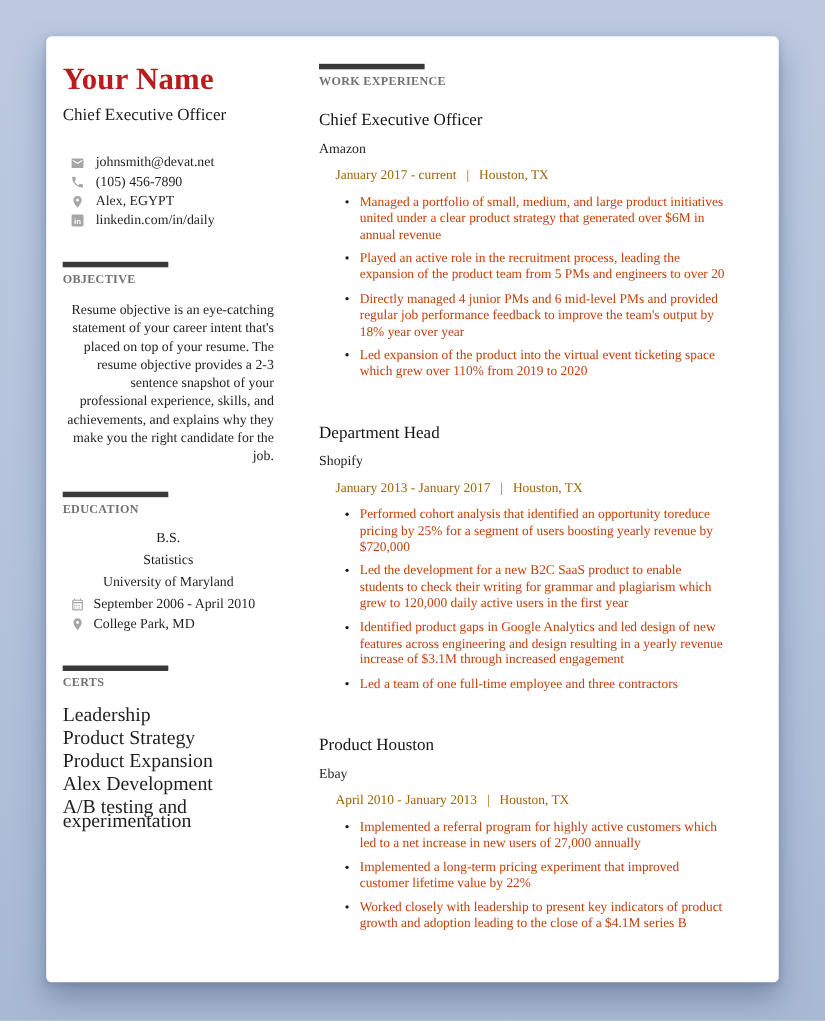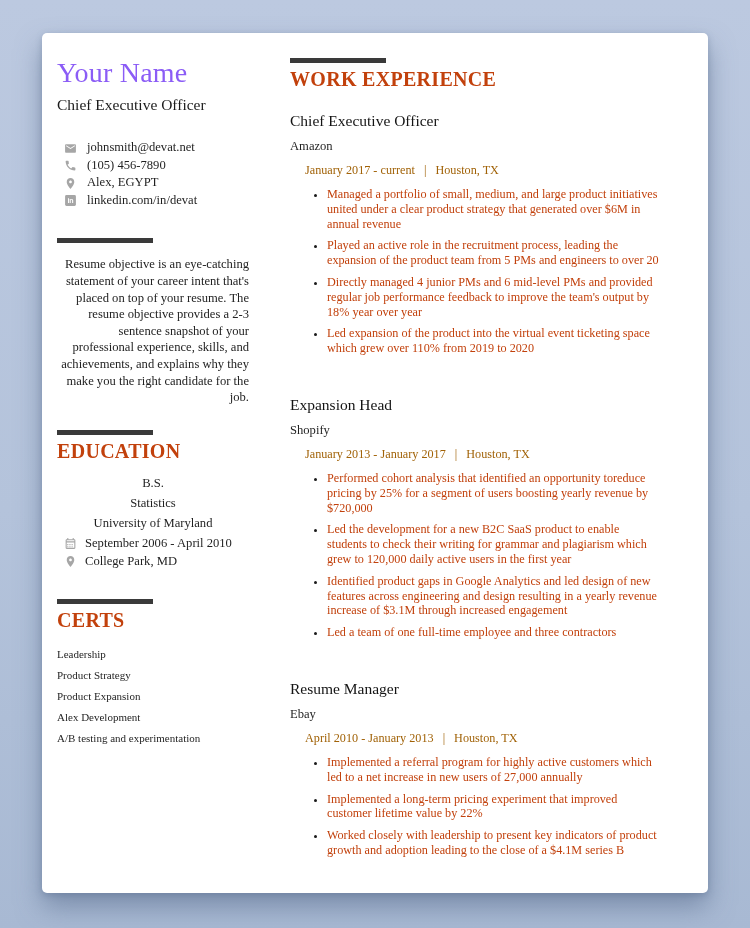--- a/index.html
+++ b/index.html
@@ -14,37 +14,37 @@
   .card{
     position:absolute;left:42px;top:33px;width:666px;height:860px;
     background:#ffffff;border-radius:5px;
     box-shadow:0 14px 26px rgba(86,105,138,.55),0 2px 6px rgba(86,105,138,.35);
     box-sizing:border-box;
     padding:25px 13px 18px 15px;
     display:flex;
   }
   
   .left{width:192px;flex:none;margin-right:41px;}
-  .name{font-size:28px;font-weight:normal;margin:0;line-height:1.05;color:#8b5cf6;letter-spacing:.2px;}
+  .name{font-size:28px;font-weight:bold;margin:0;line-height:1.05;color:#b91c1c;letter-spacing:.2px;}
   .subtitle{font-size:15.5px;margin-top:9px;color:#1b1b1b;}
   .contact{list-style:none;margin:27px 0 0;padding:0 0 0 7px;}
   .contact li{display:flex;align-items:center;gap:10px;font-size:12.6px;margin-bottom:4px;line-height:13.5px;}
   .icon{flex:none;display:inline-flex;align-items:center;justify-content:center;width:13px;height:13px;}
   .icon svg{width:13px;height:13px;}
   .bar{width:96px;height:5px;background:#3a3a3a;margin:0 0 5px 0;}
-  h2{font-size:20px;font-weight:bold;margin:0;color:#c2410c;letter-spacing:.3px;}
+  h2{font-size:11px;font-weight:bold;margin:0;color:#737373;letter-spacing:.3px;}
   .sec-objective{margin-top:31px;}
   .objective-text{font-size:12.6px;line-height:16.6px;margin:13px 0 0;color:#232323;text-align:right;}
   .sec-education{margin-top:24px;}
   .edu-list{margin-top:14px;}
   .edu-line{font-size:12.6px;margin-bottom:7px;line-height:13px;text-align:center;}
   .edu-row{display:flex;align-items:center;gap:8px;font-size:12.6px;margin-bottom:5px;line-height:13.5px;padding-left:7px;}
   .sec-skills{margin-top:30px;}
   .plain-list{list-style:none;margin:16px 0 0;padding:0;}
-  .plain-list li{font-size:11px;margin-bottom:8px;line-height:13px;}
+  .plain-list li{font-size:18px;margin-bottom:8px;line-height:13px;}
   .sec-certs{margin-top:32px;}
   .certs-list{margin-top:13px;}
   .certs-list li{margin-bottom:4px;}
   
   .right{flex:1;min-width:0;}
   .job{margin-top:21px;}
   .job + .job{margin-top:40px;}
   .job-title{font-size:15.5px;font-weight:normal;margin:0;color:#141414;}
   .company{font-size:12.6px;margin-top:9px;}
   .dateline{font-size:12.2px;margin-top:9px;padding-left:15px;color:#a16207;}
@@ -88,26 +88,27 @@
           </span>
           <span>Alex, EGYPT</span>
         </li>
         <li>
           <span class="icon">
             <svg viewBox="0 0 24 24">
                 <rect x="2" y="2" width="20" height="20" rx="2.5" fill="#a6a6a6"></rect>
                 <text x="12" y="17.5" font-size="13" fill="#ffffff" text-anchor="middle" font-family="Liberation Sans, sans-serif" font-weight="bold">in</text>
               </svg>
           </span>
-          <span>linkedin.com/in/devat</span>
+          <span>linkedin.com/in/daily</span>
         </li>
       </ul>
 
       <section class="sec-objective">
         <div class="bar"></div>
+        <h2>OBJECTIVE</h2>
         <p class="objective-text">Resume objective is an eye-catching statement of your career intent that's placed on top of your resume. The resume objective provides a 2-3 sentence snapshot of your professional experience, skills, and achievements, and explains why they make you the right candidate for the job.</p>
       </section>
 
       <section class="sec-education">
         <div class="bar"></div>
         <h2>EDUCATION</h2>
         <div class="edu-list">
           <div class="edu-line">B.S.</div>
           <div class="edu-line">Statistics</div>
           <div class="edu-line">University of Maryland</div>
@@ -156,35 +157,35 @@
         </div>
         <ul class="bullets">
           <li>Managed a portfolio of small, medium, and large product initiatives united under a clear product strategy that generated over $6M in annual revenue</li>
           <li>Played an active role in the recruitment process, leading the expansion of the product team from 5 PMs and engineers to over 20</li>
           <li>Directly managed 4 junior PMs and 6 mid-level PMs and provided regular job performance feedback to improve the team's output by 18% year over year</li>
           <li>Led expansion of the product into the virtual event ticketing space which grew over 110% from 2019 to 2020</li>
         </ul>
       </section>
 
       <section class="job">
-        <h3 class="job-title">Expansion Head</h3>
+        <h3 class="job-title">Department Head</h3>
         <div class="company">Shopify</div>
         <div class="dateline">
           <span>January 2013 - January 2017</span><span class="pipe">|</span><span>Houston, TX</span>
         </div>
         <ul class="bullets">
           <li>Performed cohort analysis that identified an opportunity toreduce pricing by 25% for a segment of users boosting yearly revenue by $720,000</li>
           <li>Led the development for a new B2C SaaS product to enable students to check their writing for grammar and plagiarism which grew to 120,000 daily active users in the first year</li>
           <li>Identified product gaps in Google Analytics and led design of new features across engineering and design resulting in a yearly revenue increase of $3.1M through increased engagement</li>
           <li>Led a team of one full-time employee and three contractors</li>
         </ul>
       </section>
 
       <section class="job">
-        <h3 class="job-title">Resume Manager</h3>
+        <h3 class="job-title">Product Houston</h3>
         <div class="company">Ebay</div>
         <div class="dateline">
           <span>April 2010 - January 2013</span><span class="pipe">|</span><span>Houston, TX</span>
         </div>
         <ul class="bullets">
           <li>Implemented a referral program for highly active customers which led to a net increase in new users of 27,000 annually</li>
           <li>Implemented a long-term pricing experiment that improved customer lifetime value by 22%</li>
           <li>Worked closely with leadership to present key indicators of product growth and adoption leading to the close of a $4.1M series B</li>
         </ul>
       </section>

